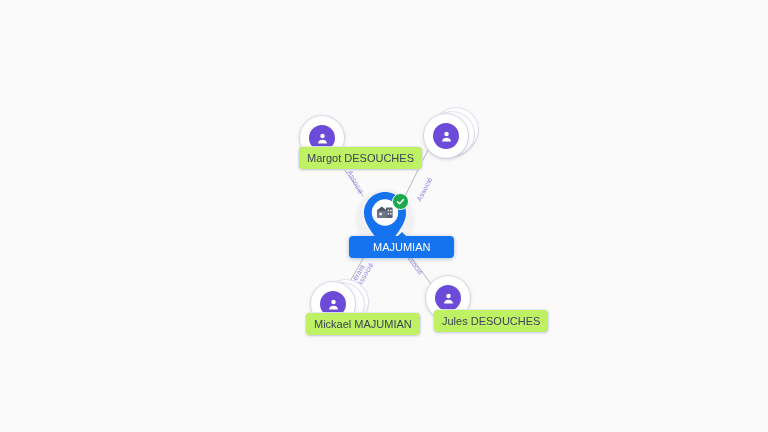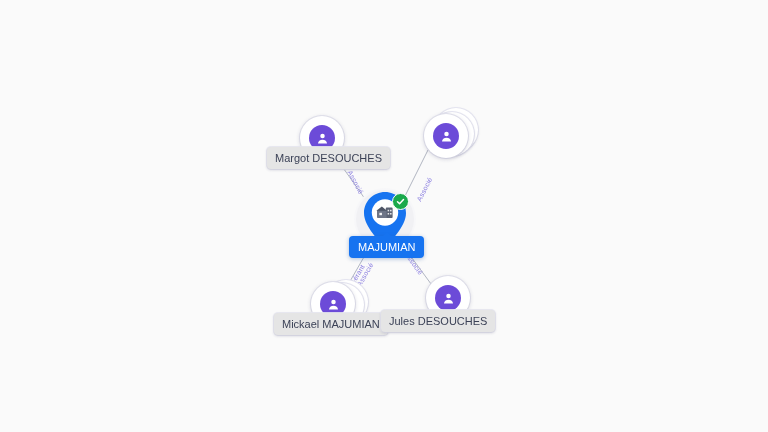--- a/index.html
+++ b/index.html
@@ -60,30 +60,31 @@
     height: 44px;
     border-radius: 50%;
     background: #ffffff;
     box-shadow: 0 1px 3px rgba(40,40,90,0.18), 0 0 0 1px rgba(232,232,242,0.95);
     z-index: 5;
   }
 
   
   .name-label {
     position: absolute;
-    background: #e5e5e5;
+    background: #bef264;
     color: #3c4257;
     font-size: 11px;
     line-height: 14px;
     white-space: nowrap;
     padding: 4px 8px;
     border-radius: 4px;
     box-shadow: 0 1px 3px rgba(40,40,90,0.20), 0 0 0 1px rgba(235,235,243,0.9);
     z-index: 8;
     text-align: center;
+    margin-left: 32px;
   }
 
   
   #company-node {
     position: absolute;
     z-index: 7;
   }
   .company-halo {
     position: absolute;
     left: 0;
@@ -116,21 +117,21 @@
     z-index: 3;
   }
   #company-label {
     position: absolute;
     background: #1673f0;
     color: #ffffff;
     font-size: 11px;
     line-height: 14px;
     font-weight: 400;
     white-space: nowrap;
-    padding: 4px 9px;
+    padding: 4px 24px;
     border-radius: 4px;
     box-shadow: 0 1px 4px rgba(22,80,160,0.35);
     z-index: 9;
   }
   #company-label::before {
     content: "";
     position: absolute;
     top: -4px;
     left: 50%;
     margin-left: -4px;
@@ -204,21 +205,21 @@
   <div class="name-label" style="left:274px; top:313px;">Mickael MAJUMIAN</div>
 
   <div class="person-node" style="left:426px; top:276px;">
     <div class="disc">
       <svg width="15" height="15" viewBox="0 0 24 24" fill="#ffffff">
         <circle cx="12" cy="8" r="3.6"></circle>
         <path d="M4.8 20c0-3.9 3.2-6.2 7.2-6.2s7.2 2.3 7.2 6.2z"></path>
       </svg>
     </div>
   </div>
-  <div class="name-label" style="left:381px; top:310px;">Jules DESOUCHES</div>
+  <div class="name-label" style="left:402px; top:310px;">Jules DESOUCHES</div>
 
   <div id="company-node" style="left:356px; top:190px; width:58px; height:58px;">
     <div class="company-halo"></div>
     <svg class="pin" viewBox="0 0 46 56" xmlns="http://www.w3.org/2000/svg">
       <path d="M23 1C11.4 1 2 10.3 2 21.9c0 14 16.6 29.4 19.4 31.9a2.4 2.4 0 0 0 3.2 0C27.4 51.3 44 35.9 44 21.9 44 10.3 34.6 1 23 1z" fill="#1673f0"></path>
       <circle cx="23" cy="21.5" r="13.2" fill="#ffffff"></circle>
     </svg>
     <div class="company-badge">
       <svg width="9" height="9" viewBox="0 0 24 24" fill="none" stroke="#ffffff" stroke-width="4" stroke-linecap="round" stroke-linejoin="round">
         <polyline points="4,12.5 9.5,18 20,6.5"></polyline>

